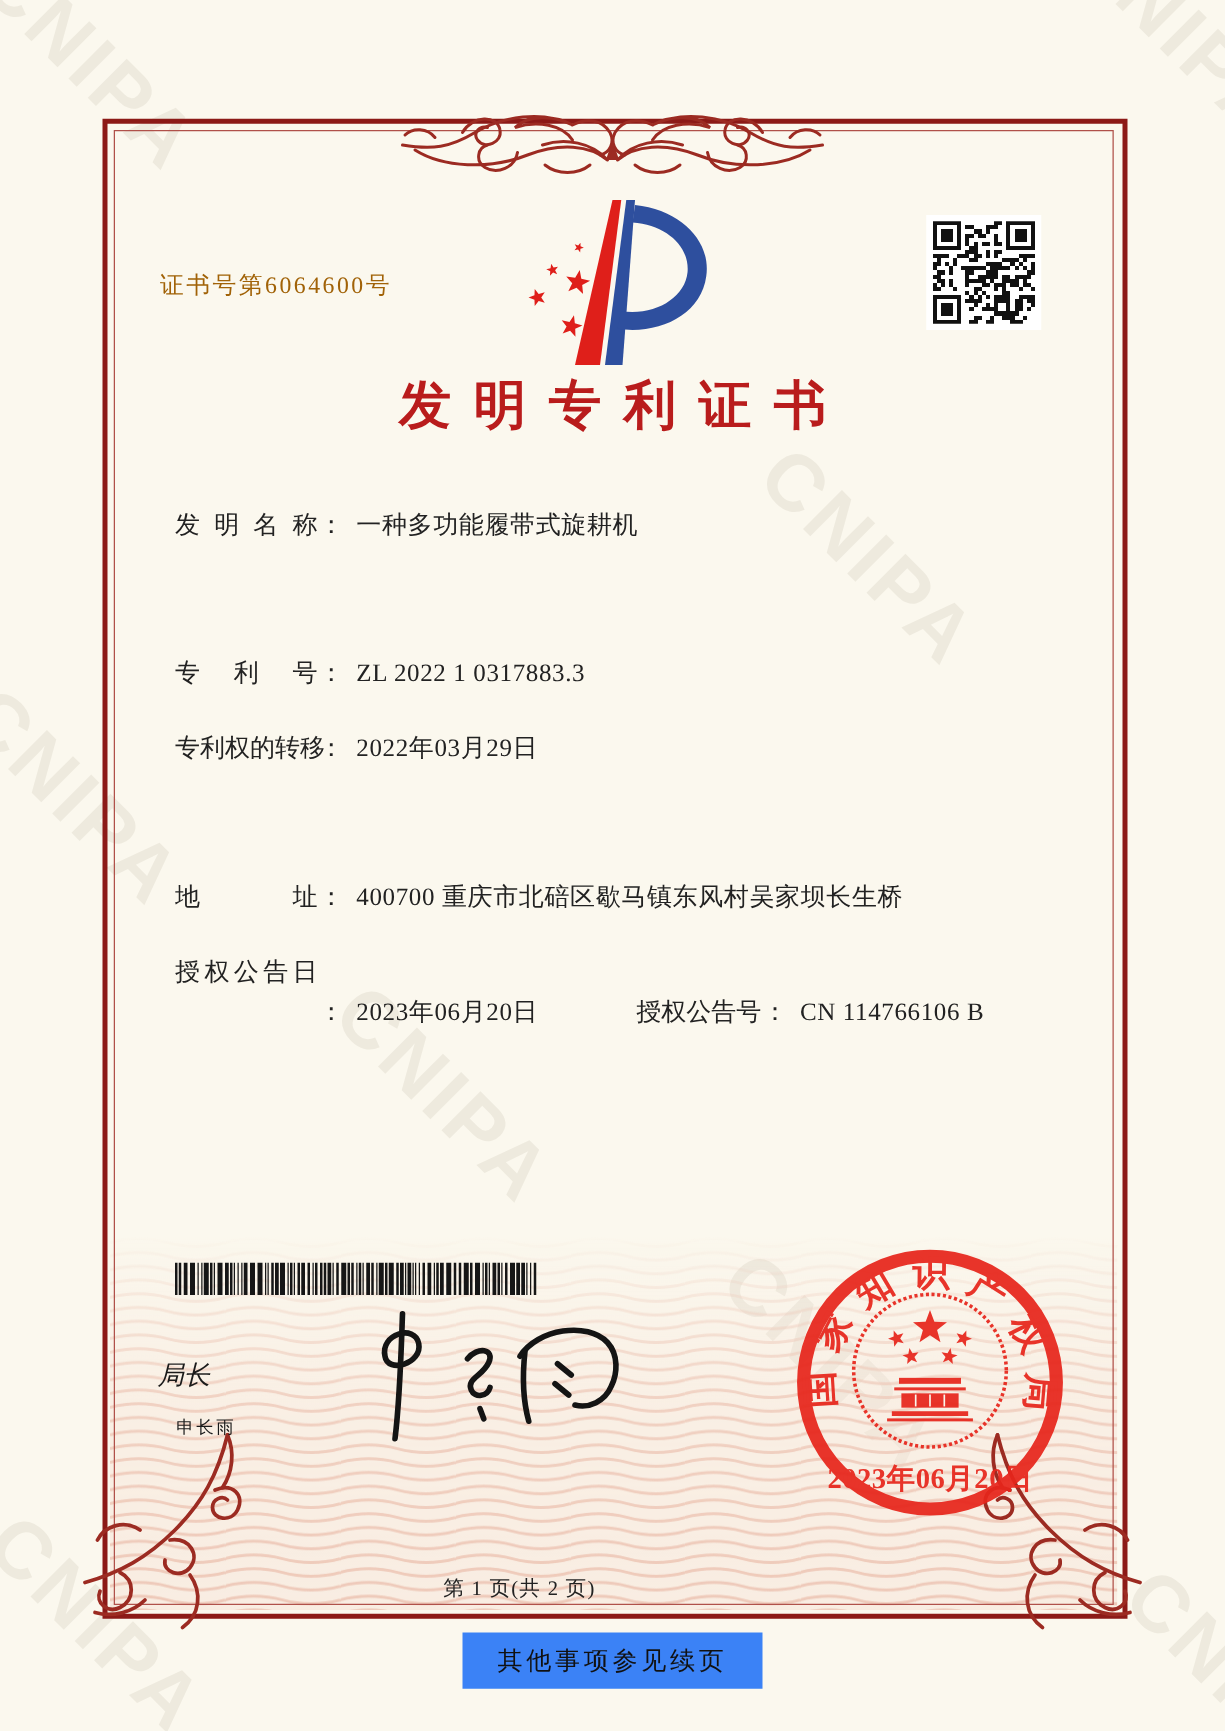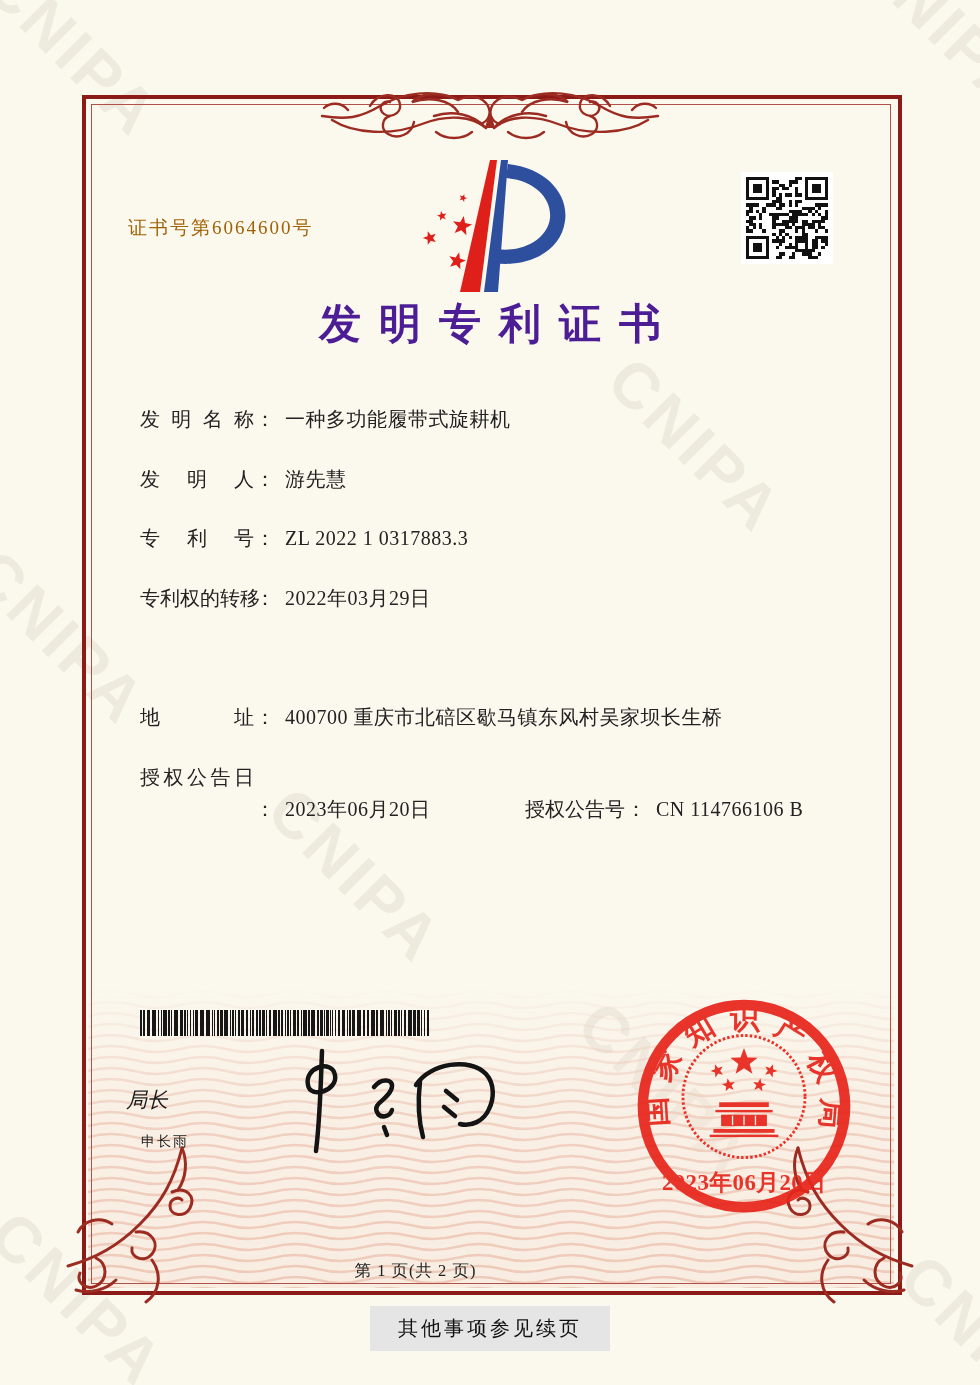--- a/index.html
+++ b/index.html
@@ -12,40 +12,40 @@
       border:4px solid #8c1a17;z-index:2;}
   .border-inner{position:absolute;left:91px;top:104px;width:798px;height:1178px;
       border:1px solid #b0514a;z-index:2;}
   .waves{position:absolute;left:88px;top:988px;z-index:1;}
   .orn{position:absolute;z-index:3;}
   .cert-no{position:absolute;left:128px;top:168px;font-size:19px;letter-spacing:2px;color:#a16207;z-index:4;margin-top:47px;}
   .logo{position:absolute;left:408px;top:158px;z-index:4;}
   .qr-wrap{position:absolute;left:741px;top:172px;width:92px;height:92px;background:#ffffff;z-index:4;}
   .qr-wrap svg{position:absolute;left:5px;top:5px;}
   .title{position:absolute;left:0;top:296px;width:980px;text-align:center;font-size:42px;
-      font-weight:bold;color:#4c1d95;letter-spacing:18px;text-indent:18px;z-index:4;}
+      font-weight:bold;color:#b91c1c;letter-spacing:18px;text-indent:18px;z-index:4;}
   .frow{position:absolute;left:140px;width:740px;font-size:20px;color:#222;z-index:4;white-space:nowrap;}
   .flabel{display:inline-block;width:114px;text-align:justify;text-align-last:justify;vertical-align:top;}
   .fcolon{display:inline-block;margin:0 10px 0 1px;}
   .fvalue{letter-spacing:0.5px;margin-top:32px;}
   .fvalue-fixed{display:inline-block;width:212px;}
-  .flabel2{display:inline-block;margin-left:28px;}
+  .flabel2{display:inline-block;margin-left:12px;}
   .paras{position:absolute;left:138px;top:810px;width:704px;z-index:4;}
   .paras p{margin:0 0 4px 0;font-size:17.5px;line-height:29.5px;color:#1d1d1d;
       text-indent:2em;text-align:justify;letter-spacing:0.3px;}
   .barcode{position:absolute;left:140px;top:1010px;z-index:4;}
   .sig-title{position:absolute;left:126px;top:1086px;font-family:"Liberation Sans","DejaVu Sans",sans-serif;
       font-size:21px;color:#1a1a1a;z-index:4;font-style:italic;}
   .sig-name{position:absolute;left:141px;top:1133px;font-family:"Liberation Sans","DejaVu Sans",sans-serif;
       font-size:14px;color:#1a1a1a;z-index:4;letter-spacing:2px;}
   .sig-script{position:absolute;left:278px;top:1045px;z-index:4;}
   .seal{position:absolute;left:620px;top:982px;z-index:5;opacity:0.93;}
   .page-info{position:absolute;left:0;top:1260px;width:831px;text-align:center;font-size:16.5px;
       color:#222;z-index:4;letter-spacing:1px;}
-  .cont-note{position:absolute;left:50%;transform:translateX(-50%);top:1306px;background:#e5e5e5;
+  .cont-note{position:absolute;left:50%;transform:translateX(-50%);top:1306px;background:#3b82f6;
       padding:9px 28px;font-size:20px;color:#111;z-index:4;letter-spacing:3px;white-space:nowrap;}
 </style>
 </head>
 <body>
 
 <div class="page">
 
   <span class="wm" style="left:-35px;top:12px">CNIPA</span>
   <span class="wm" style="left:838px;top:-12px">CNIPA</span>
   <span class="wm" style="left:588px;top:408px">CNIPA</span>
@@ -365,23 +365,20 @@
         <rect x="1" y="19" width="5" height="5" fill="#fff"></rect>
         <rect x="2" y="20" width="3" height="3" fill="#111"></rect>
       </svg>
   </div>
 
   <div class="title">发明专利证书</div>
 
   <div class="frow" style="top:406px">
     <span class="flabel">发明名称</span><span class="fcolon">：</span><span class="fvalue">一种多功能履带式旋耕机</span>
   </div>
-  <div class="frow" style="top:466px">
-    <span class="flabel">发明人</span><span class="fcolon">：</span><span class="fvalue">游先慧</span>
-  </div>
   <div class="frow" style="top:525px">
     <span class="flabel">专利号</span><span class="fcolon">：</span><span class="fvalue">ZL 2022 1 0317883.3</span>
   </div>
   <div class="frow" style="top:585px">
     <span class="flabel">专利权的转移</span><span class="fcolon">：</span><span class="fvalue">2022年03月29日</span>
   </div>
   <div class="frow" style="top:704px">
     <span class="flabel">地址</span><span class="fcolon">：</span><span class="fvalue">400700 重庆市北碚区歇马镇东风村吴家坝长生桥</span>
   </div>
   <div class="frow" style="top:764px">

